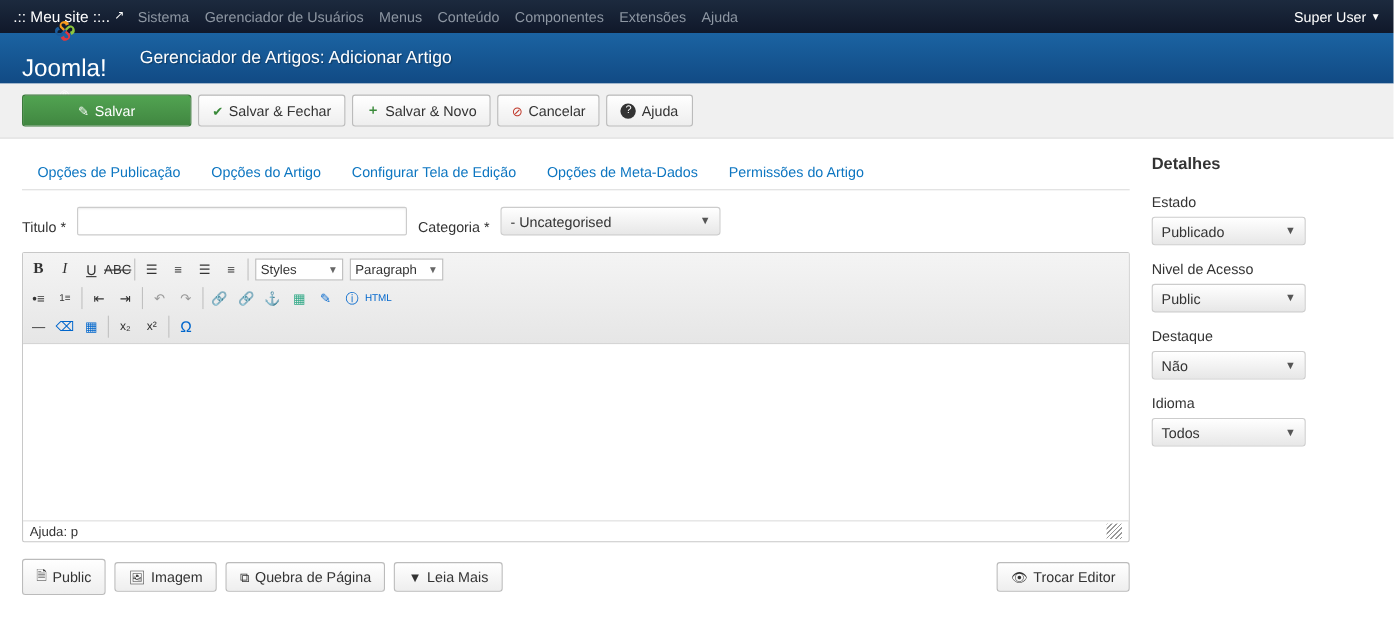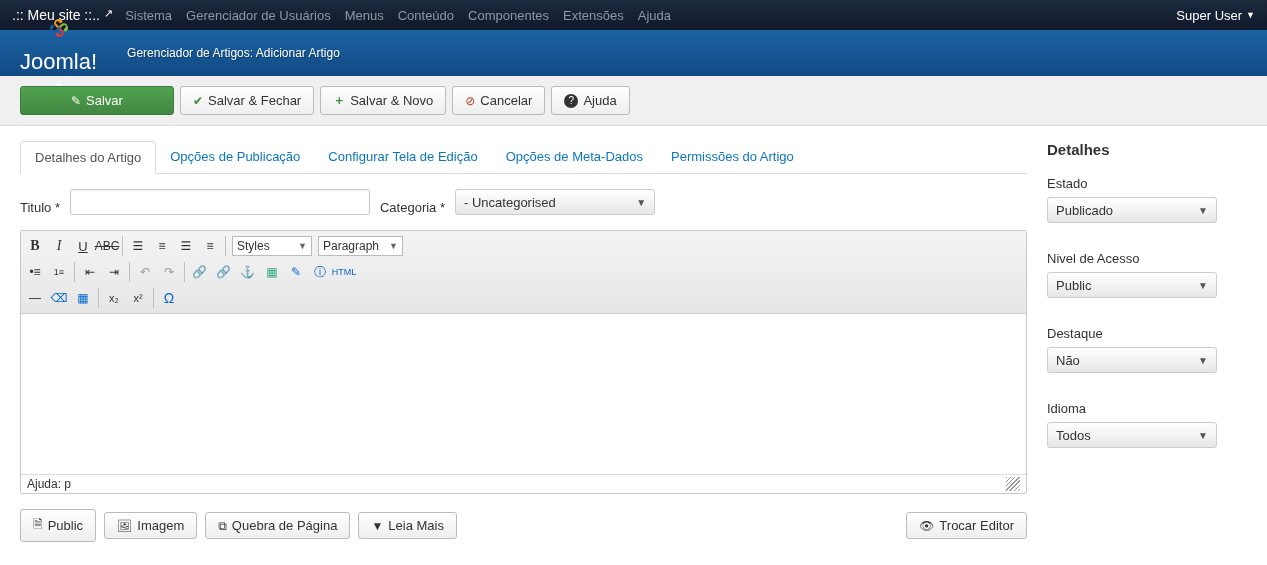--- a/index.html
+++ b/index.html
@@ -8,21 +8,21 @@
 .topnav { background: linear-gradient(to bottom,#1c2a3e,#10182a); height: 30px; display: flex; align-items: center; padding: 0 12px; color: #fff; }
 .topnav .site-name { color: #fff; font-size: 14px; margin-right: 12px; display: flex; align-items: flex-start; gap: 4px; }
 .topnav .menu { display: flex; gap: 14px; }
 .topnav .menu .item { color: #8e97a3; font-size: 13px; cursor: pointer; }
 .topnav .spacer { flex: 1; }
 .topnav .user { color: #fff; font-size: 13px; display: flex; align-items: center; gap: 4px; cursor: pointer; }
 
 .header { background: linear-gradient(to bottom,#1b63a2,#114a84); height: 46px; display: flex; align-items: center; padding: 0 20px; gap: 30px; }
 .header .logo { display: flex; align-items: center; gap: 6px; flex-direction: column; }
 .header .logo-text { color: #fff; font-size: 22px; font-weight: 300; }
-.header .page-title { color: #fff; font-size: 12px; font-weight: 400; text-shadow: 1px 1px 1px rgba(0,0,0,.3); }
+.header .page-title { color: #fff; font-size: 16px; font-weight: 400; text-shadow: 1px 1px 1px rgba(0,0,0,.3); }
 
 .toolbar { background: #f0f0f0; border-bottom: 1px solid #ddd; padding: 10px 20px; display: flex; gap: 6px; }
 .btn { display: inline-flex; align-items: center; gap: 5px; padding: 5px 12px; border: 1px solid #bbb; border-radius: 3px; background: linear-gradient(to bottom,#fff,#eee); cursor: pointer; font-size: 13px; color: #333; }
 .btn-success { background: linear-gradient(to bottom,#51a351,#418741); border-color: #3b7a3b; color: #fff; padding: 5px 50px; }
 .btn .ic { font-size: 12px; }
 .ic-green { color: #3a8a3a; }
 .ic-red { color: #c0392b; }
 .ic-dark { color: #333; }
 
 .content { display: flex; padding: 15px 20px; gap: 20px; }
@@ -48,21 +48,21 @@
 .ed-select .caret { font-size: 9px; margin-left: 10px; color: #666; }
 .ed-area { height: 160px; background: #fff; }
 .ed-status { border-top: 1px solid #ddd; padding: 2px 6px; font-size: 12px; color: #333; display:flex; align-items:center; }
 .ed-resize { margin-left:auto; width:14px; height:14px; background: repeating-linear-gradient(135deg,#999,#999 1px,transparent 1px,transparent 3px); }
 
 .under-editor { display: flex; align-items: center; gap: 8px; }
 .under-editor .spacer { flex:1; }
 
 .side h3 { font-size: 15px; font-weight: bold; margin-bottom: 18px; color: #333; }
 .side .field-label { font-size: 13px; color: #333; margin-bottom: 6px; display:block; }
-.side .select-like { width: 170px; min-width: 0; margin-bottom: 28px; }
+.side .select-like { width: 140px; min-width: 0; margin-bottom: 14px; }
 
 .caret-sm { font-size: 9px; }
 
 .ic-bold { font-weight: bold; font-family: serif; font-size: 14px; }
 .ic-italic { font-style: italic; font-family: serif; font-size: 14px; }
 .ic-underline { text-decoration: underline; font-size: 13px; }
 .ic-strike { text-decoration: line-through; font-size: 12px; }
 
 svg.j-logo { width: 30px; height: 30px; }
 </style>
@@ -126,22 +126,22 @@
   <button class="btn">
     <span class="ic ic-dark" style="background:#333;color:#fff;border-radius:50%;width:14px;height:14px;display:inline-flex;align-items:center;justify-content:center;font-size:10px;">?</span>
     <span>Ajuda</span>
   </button>
 </div>
 
 <div class="content">
   <div class="main">
 
     <ul class="tabs">
-      <li class="active">Detalhes do Artigo</li>
       <li>Opções de Publicação</li>
+      <li>Opções do Artigo</li>
       <li>Configurar Tela de Edição</li>
       <li>Opções de Meta-Dados</li>
       <li>Permissões do Artigo</li>
     </ul>
 
     <div class="form-row">
       <label>Titulo *</label>
       <input class="input-text" type="text" value="" style="">
       <label>Categoria *</label>
       <div class="select-like">

